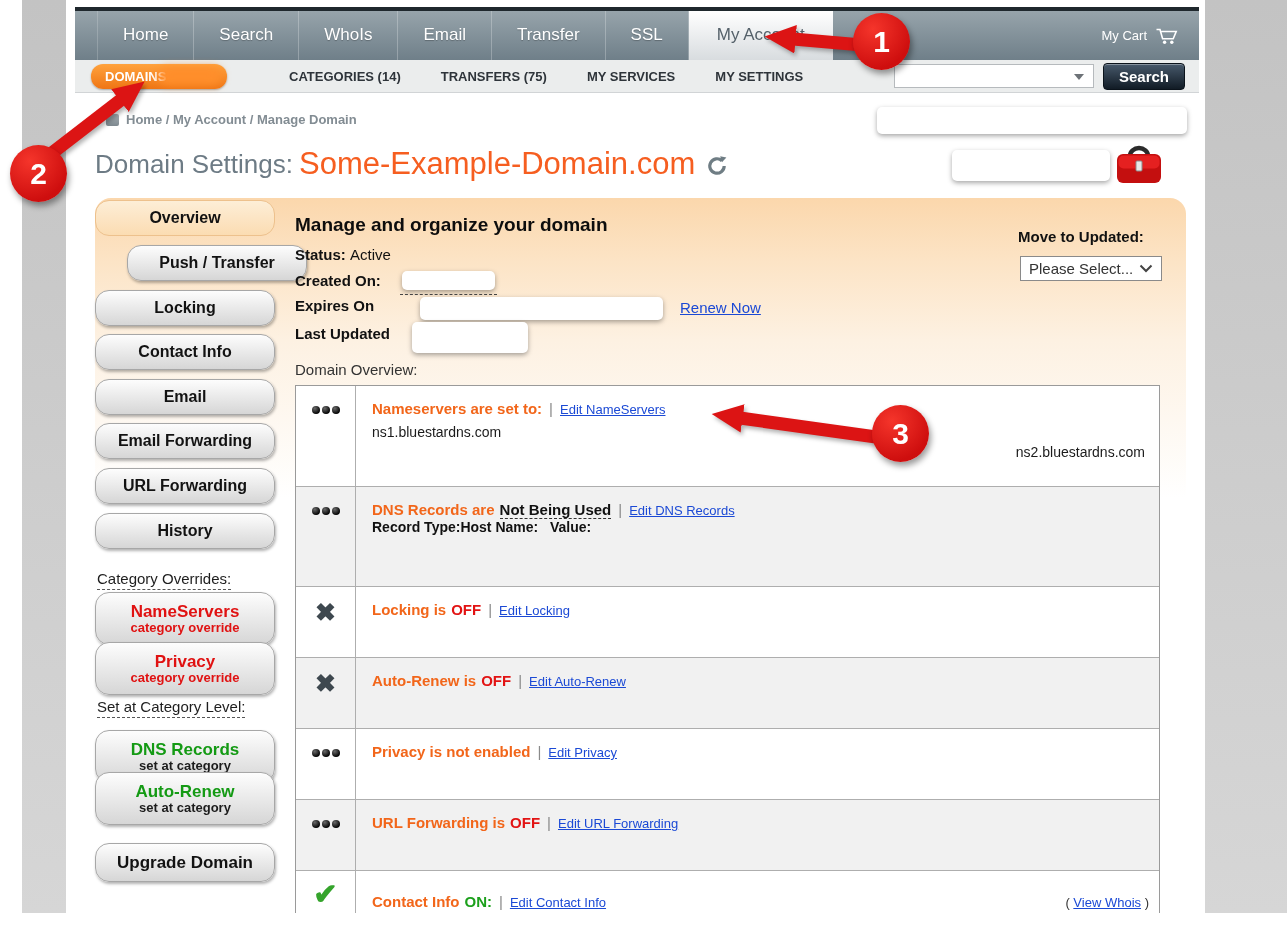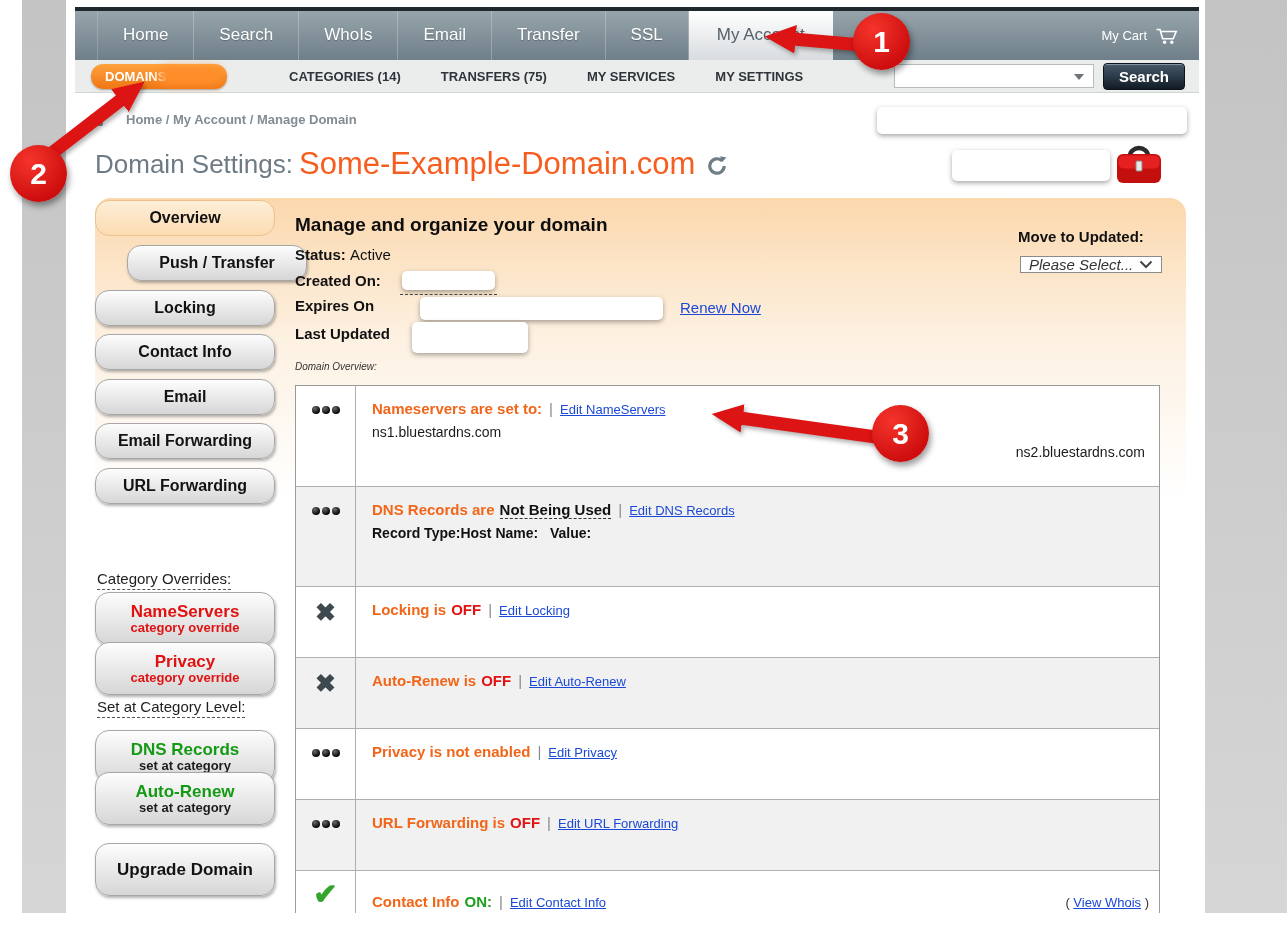--- a/index.html
+++ b/index.html
@@ -29,21 +29,21 @@
   .smear { position:absolute; right:5px; top:3px; width:64px; height:18px; background:#ff8e2b; filter:blur(4px); border-radius:9px; }
   .subitem { margin-left:40px; cursor:pointer; }
   .subitem.cat { margin-left:62px; }
   .searchgroup { margin-left:auto; display:flex; align-items:center; gap:9px; padding-right:14px; }
   .combo { position:relative; width:200px; height:24px; background:#fff; border:1px solid #b6babd; cursor:pointer; }
   .combo .arr { position:absolute; right:9px; top:9px; width:0; height:0; border-left:5px solid transparent; border-right:5px solid transparent; border-top:6px solid #6d7277; }
   .search-btn { height:27px; padding:0 15px; background:linear-gradient(#47596b,#111b25); color:#fff; font-weight:bold;
     font-size:15px; border:1px solid #0b131b; border-radius:4px; box-shadow:inset 0 1px 0 rgba(255,255,255,.35); cursor:pointer; }
 
   
-  .breadcrumb { position:absolute; left:24px; top:112px; display:flex; align-items:center; gap:23px;
+  .breadcrumb { position:absolute; left:40px; top:112px; display:flex; align-items:center; gap:7px;
     color:#828c93; font-weight:bold; font-size:13px; }
   .bc-icon { width:13px; height:12px; background:linear-gradient(#aab2b8,#7e888f); border-radius:2px; }
   .titlebar { position:absolute; left:29px; top:146px; display:flex; align-items:center; white-space:nowrap; }
   .title-prefix { font-size:26px; color:#6d7b85; }
   .title-domain { font-size:31px; color:#f65e20; margin-left:6px; }
   .refresh { margin-left:10px; margin-top:4px; }
 
   .redact { position:absolute; background:#fff; border-radius:5px; box-shadow:0 2px 5px rgba(0,0,0,.35); }
 
   
@@ -62,42 +62,42 @@
   .sbtn .s-blk { color:#1c1c1c; font-size:13px; font-weight:bold; }
   .sideLabel { position:absolute; left:2px; font-size:15px; color:#1e1e1e; }
   .sideLabel span { border-bottom:1px dashed #555; padding-bottom:2px; }
 
   
   .heading { position:absolute; left:200px; top:16px; font-size:19px; font-weight:bold; color:#0d0d0d; }
   .infoline { position:absolute; left:200px; font-size:15px; color:#111; }
   .infoline b { font-weight:bold; }
   .renew { position:absolute; left:585px; top:101px; font-size:15px; color:#1b49d5; text-decoration:underline; cursor:pointer; }
   .dashline { position:absolute; border-top:1px dashed #444; }
-  .overview-label { position:absolute; left:200px; top:163px; font-size:10px; color:#333;font-style:italic; }
+  .overview-label { position:absolute; left:200px; top:163px; font-size:15px; color:#333; }
 
   .movecat { position:absolute; left:923px; top:30px; font-size:15px; font-weight:bold; color:#111; }
-  .catselect { position:absolute; left:925px; top:58px; width:142px; height:17px; background:#fff; border:1px solid #8a8a8a;
-    display:flex; align-items:center; padding:0 8px; font-size:15px; color:#333; cursor:pointer;font-style:italic; }
+  .catselect { position:absolute; left:925px; top:58px; width:142px; height:25px; background:#fff; border:1px solid #8a8a8a;
+    display:flex; align-items:center; padding:0 8px; font-size:15px; color:#333; cursor:pointer; }
   .catselect svg { margin-left:auto; }
 
   
   .otable { position:absolute; left:200px; top:187px; width:865px; border:1px solid #9a9a9a; background:#fff; }
   .trow { display:flex; border-top:1px solid #aeaeae; background:#fff; }
   .trow:first-child { border-top:none; }
   .trow.shade { background:#f1f1f1; }
   .ticon { width:60px; border-right:1px solid #aeaeae; display:flex; justify-content:center; }
   .tbody { flex:1; padding:14px 14px 0 16px; position:relative; }
   .rtitle { font-size:15px; font-weight:bold; color:#f2661a; display:flex; align-items:baseline; flex-wrap:wrap; }
   .rtitle .emph-red { color:#e21313; margin-left:5px; }
   .rtitle .emph-green { color:#1ca01c; margin-left:5px; }
   .rtitle .emph-dash { color:#111; margin-left:5px; border-bottom:1px dashed #333; }
   .sep { color:#8a8a8a; font-weight:normal; margin:0 7px; }
   .elink { color:#1b49d5; font-size:13px; font-weight:normal; text-decoration:underline; cursor:pointer; }
   .nsline { font-size:14px; color:#1b1b1b; margin-top:5px; line-height:1.45; }
-  .detail { font-size:14px; font-weight:bold; color:#111; margin-top:6px; white-space:pre; }
+  .detail { font-size:14px; font-weight:bold; color:#111; white-space:pre; }
   .whois { position:absolute; right:10px; top:24px; font-size:13px; color:#333; }
   .whois .elink { font-size:13px; }
   .dots { display:flex; gap:2px; padding-top:20px; height:min-content; }
   .dot { width:8px; height:8px; border-radius:50%; background:radial-gradient(circle at 35% 30%, #6a6a6a, #000 75%); }
   .xmark { font-size:25px; font-weight:bold; color:#3e484f; padding-top:11px; }
   .check { font-size:29px; font-weight:bold; color:#35a42c; padding-top:6px; }
 
   
   .acircle { position:absolute; width:57px; height:57px; border-radius:50%; z-index:60;
     background:radial-gradient(circle at 35% 28%, #f5352b, #ce0e0e 72%);
@@ -175,20 +175,21 @@
 
   <div class="panel">
 
     <div class="sbtn active" style="top:2px;">Overview</div>
     <div class="sbtn" style="top:47px;margin-left:32px;">Push / Transfer</div>
     <div class="sbtn" style="top:92px;">Locking</div>
     <div class="sbtn" style="top:136px;">Contact Info</div>
     <div class="sbtn" style="top:181px;">Email</div>
     <div class="sbtn" style="top:225px;">Email Forwarding</div>
     <div class="sbtn" style="top:270px;">URL Forwarding</div>
+    <div class="sbtn" style="top:315px;">History</div>
 
     <div class="sideLabel" style="top:372px;"><span>Category Overrides:</span></div>
 
     <div class="sbtn two" style="top:394px;">
       <span class="t-red">NameServers</span>
       <span class="s-red">category override</span>
     </div>
     <div class="sbtn two" style="top:444px;">
       <span class="t-red">Privacy</span>
       <span class="s-red">category override</span>
@@ -198,21 +199,21 @@
 
     <div class="sbtn two" style="top:532px;">
       <span class="t-green">DNS Records</span>
       <span class="s-blk">set at category</span>
     </div>
     <div class="sbtn two" style="top:574px;">
       <span class="t-green">Auto-Renew</span>
       <span class="s-blk">set at category</span>
     </div>
 
-    <div class="sbtn" style="top:645px; height:53px; font-size:17px;">Upgrade Domain</div>
+    <div class="sbtn" style="top:645px; height:39px; font-size:17px;">Upgrade Domain</div>
 
     <div class="heading">Manage and organize your domain</div>
 
     <div class="infoline" style="top:48px;">
       <b>Status:</b>&nbsp;<span>Active</span>
     </div>
     <div class="infoline" style="top:74px;">
       <b>Created On:</b>
     </div>
     <div class="redact" style="left:307px; top:73px; width:93px; height:19px;"></div>

